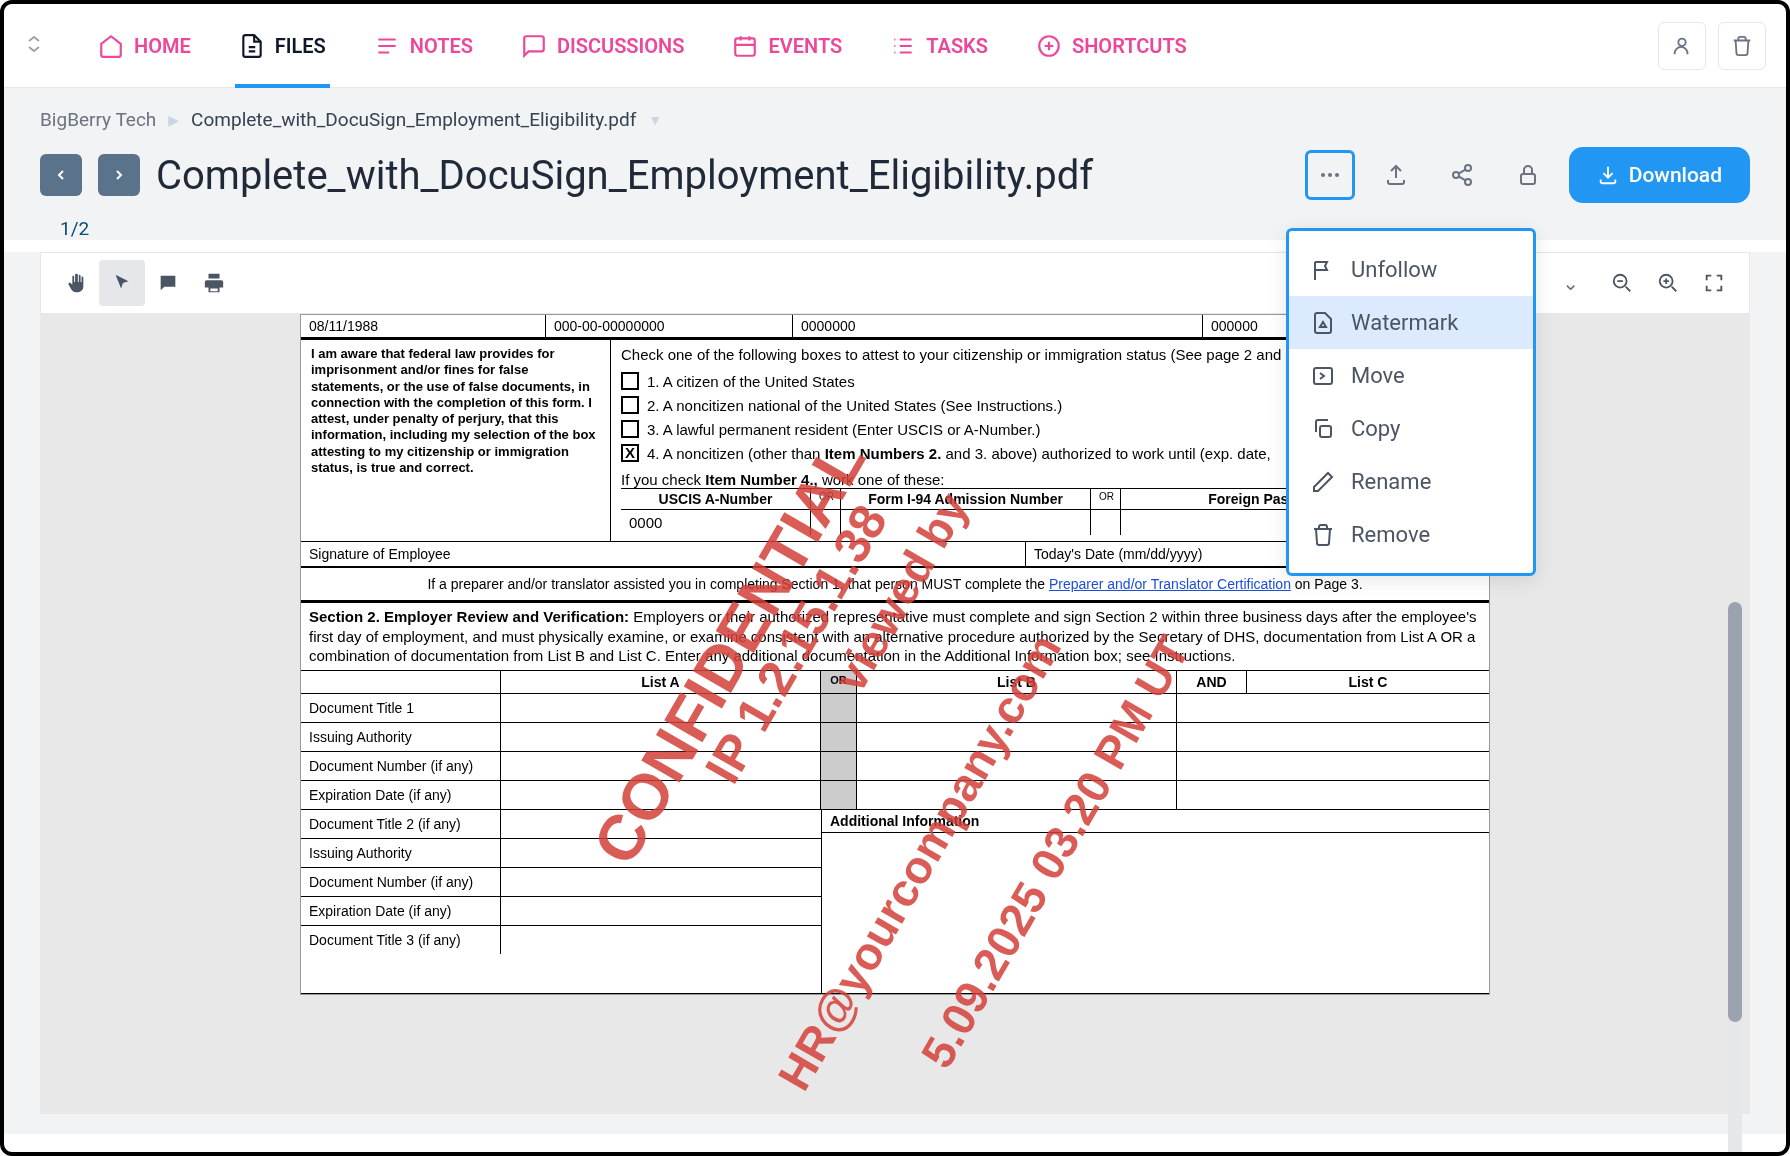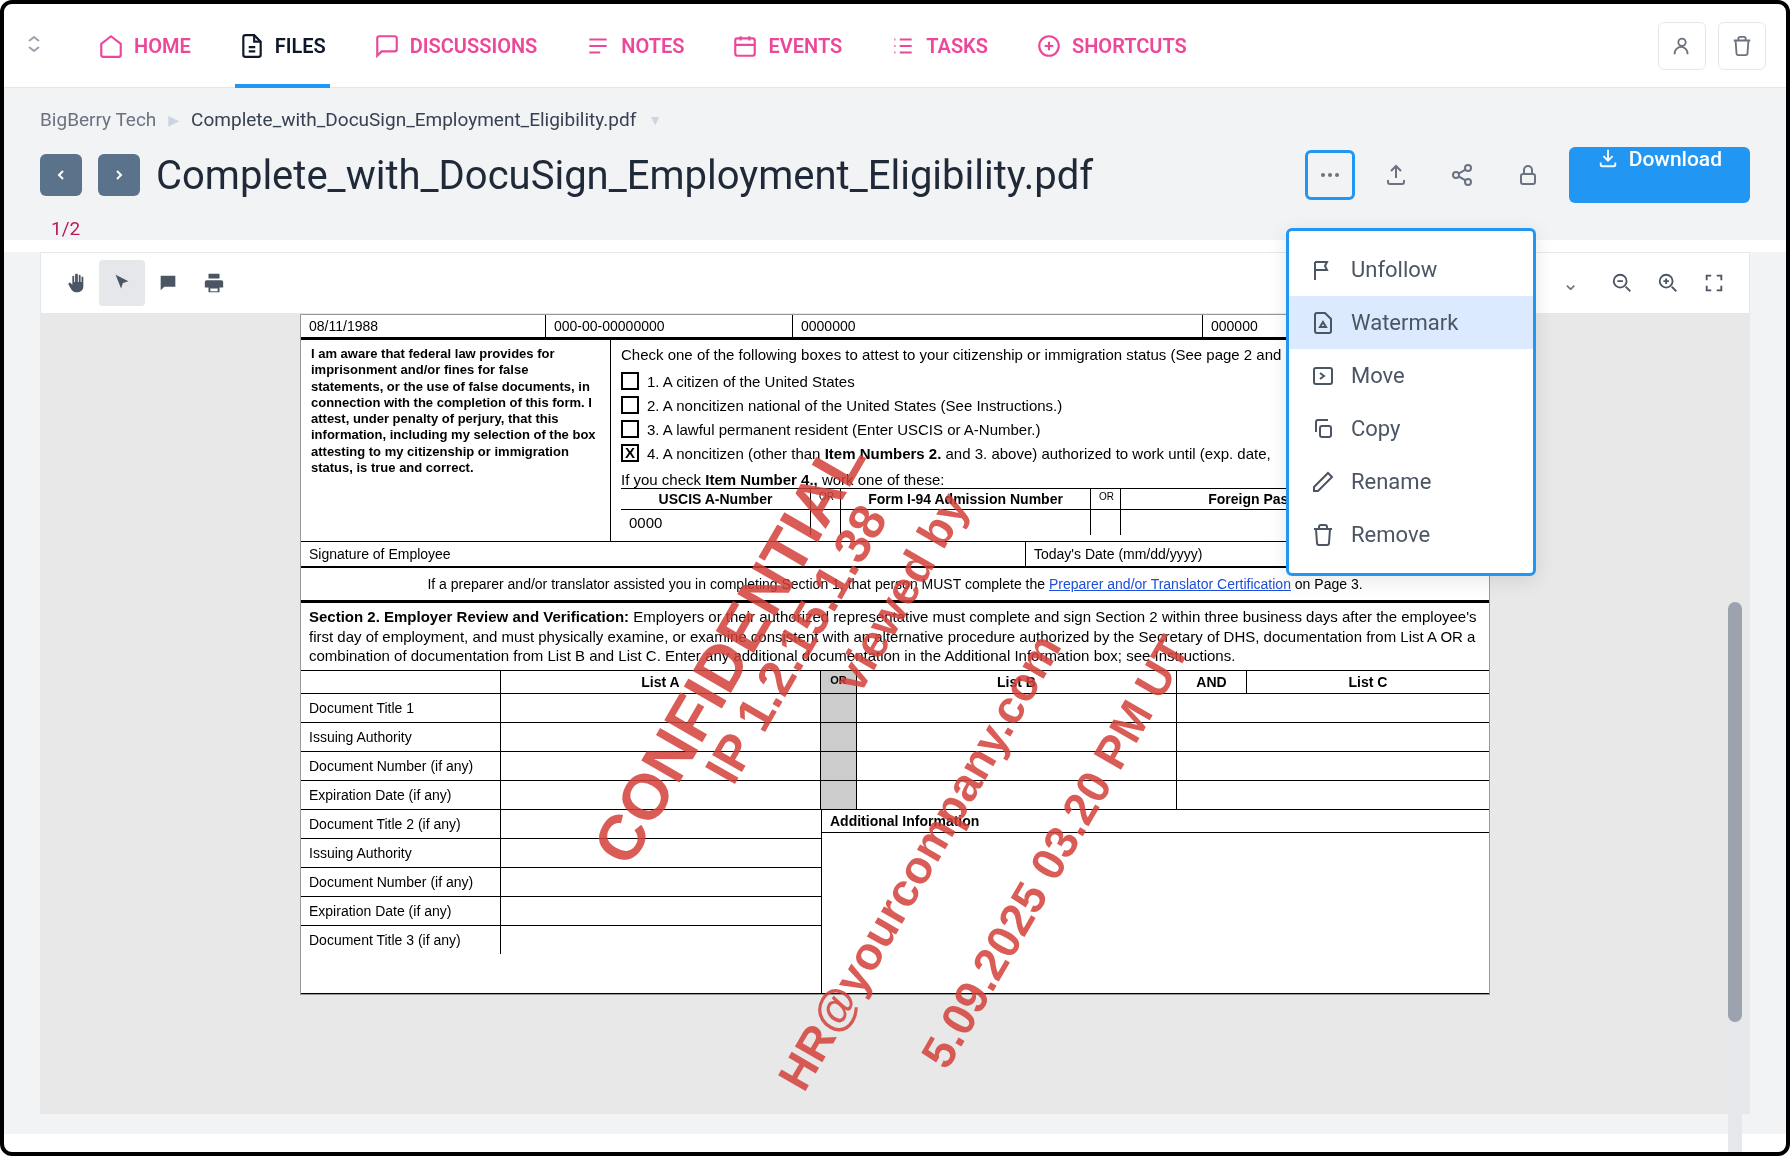--- a/index.html
+++ b/index.html
@@ -21,23 +21,23 @@
 .breadcrumb .crumb-link { color: #6b7280; }
 .breadcrumb .crumb-current { color: #374151; }
 .chev { color: #cbd5e1; font-size: 14px; }
 
 .title-row { display: flex; align-items: center; gap: 16px; }
 .nav-arrow { width: 42px; height: 42px; background: #5a738a; border-radius: 6px; display: flex; align-items: center; justify-content: center; color: #fff; cursor: pointer; }
 .page-title { font-size: 40px; font-weight: 400; color: #1f2937; flex: 1; }
 .title-actions { display: flex; align-items: center; gap: 16px; }
 .icon-action { width: 50px; height: 50px; border-radius: 6px; display: flex; align-items: center; justify-content: center; color: #6b7280; cursor: pointer; }
 .icon-action.active { border: 3px solid #2196f3; }
-.download-btn { background: #2196f3; color: #fff; border-radius: 6px; padding: 0 28px; height: 56px; display: flex; gap: 10px; font-size: 21px; font-weight: 500; cursor: pointer; }
-
-.page-counter { margin-left: 11px; margin-top: 14px; margin-bottom: 12px; font-size: 19px; color: #be185d; }
+.download-btn { background: #2196f3; color: #fff; border-radius: 14px; padding: 0 28px; height: 56px; display: flex; align-items: center; gap: 10px; font-size: 21px; font-weight: 500; cursor: pointer; }
+
+.page-counter { margin-left: 20px; margin-top: 14px; margin-bottom: 12px; font-size: 19px; color: #0c4a6e; }
 
 
 .viewer-wrap { background: #f1f3f5; padding: 0 36px 20px; position: relative; }
 .viewer-toolbar { background: #fff; height: 62px; display: flex; align-items: center; padding: 0 12px; border: 1px solid #e5e7eb; }
 .vt-btn { width: 46px; height: 46px; display: flex; align-items: center; justify-content: center; color: #4b5563; cursor: pointer; border-radius: 4px; }
 .vt-btn.sel { background: #e5e7eb; }
 .vt-spacer { flex: 1; }
 .vt-chev { color: #6b7280; font-size: 20px; margin-right: 20px; }
 
 
@@ -108,29 +108,29 @@
   </div>
   <div class="nav-item active">
     <svg viewBox="0 0 24 24" fill="none" stroke="currentColor" stroke-width="2">
         <path d="M14 2H6a2 2 0 00-2 2v16a2 2 0 002 2h12a2 2 0 002-2V8l-6-6z"></path>
         <path d="M14 2v6h6M9 13h6M9 17h6"></path>
       </svg>
     <span>FILES</span>
   </div>
   <div class="nav-item">
     <svg viewBox="0 0 24 24" fill="none" stroke="currentColor" stroke-width="2">
+        <path d="M4 6h16M4 12h16M4 18h10"></path>
+      </svg>
+    <span>NOTES</span>
+  </div>
+  <div class="nav-item">
+    <svg viewBox="0 0 24 24" fill="none" stroke="currentColor" stroke-width="2">
         <path d="M21 15a2 2 0 01-2 2H7l-4 4V5a2 2 0 012-2h14a2 2 0 012 2v10z"></path>
       </svg>
     <span>DISCUSSIONS</span>
-  </div>
-  <div class="nav-item">
-    <svg viewBox="0 0 24 24" fill="none" stroke="currentColor" stroke-width="2">
-        <path d="M4 6h16M4 12h16M4 18h10"></path>
-      </svg>
-    <span>NOTES</span>
   </div>
   <div class="nav-item">
     <svg viewBox="0 0 24 24" fill="none" stroke="currentColor" stroke-width="2">
         <rect x="3" y="5" width="18" height="16" rx="2"></rect>
         <path d="M16 3v4M8 3v4M3 11h18"></path>
       </svg>
     <span>EVENTS</span>
   </div>
   <div class="nav-item">
     <svg viewBox="0 0 24 24" fill="none" stroke="currentColor" stroke-width="2">

